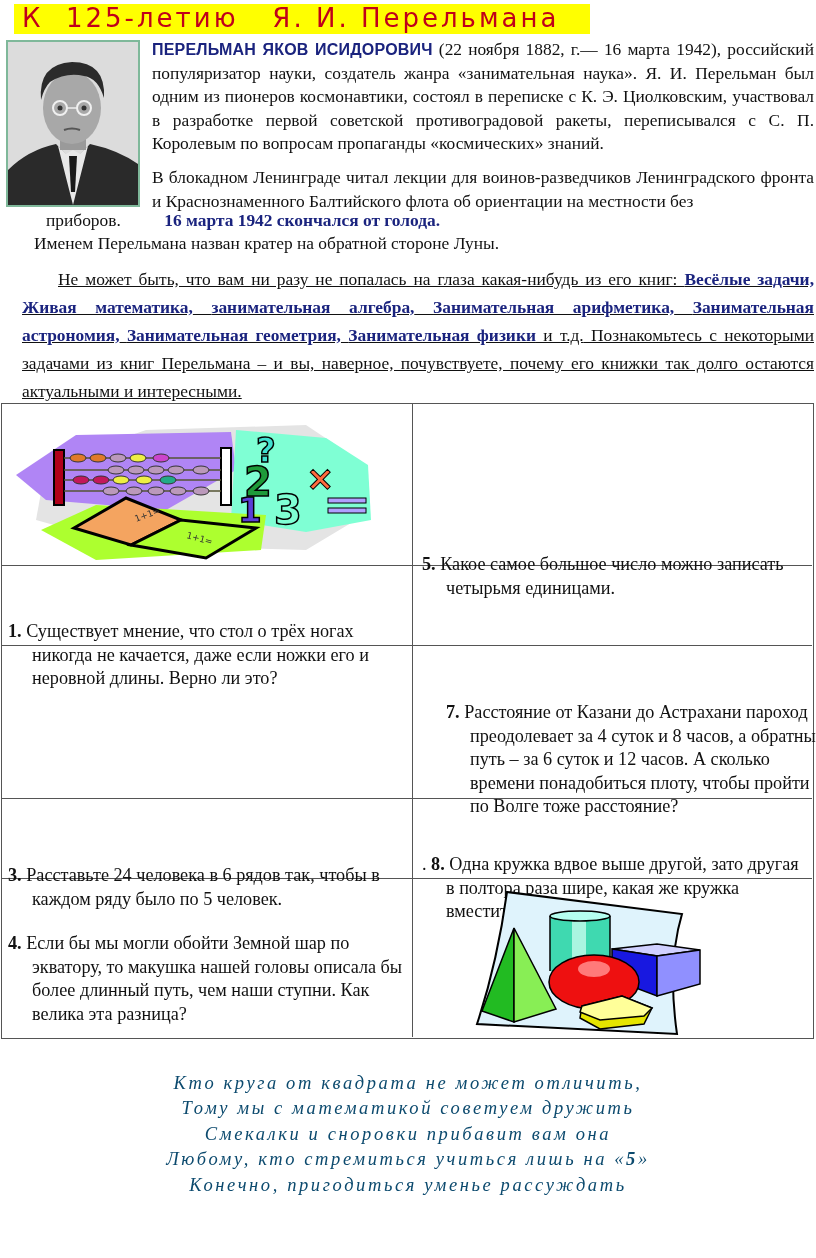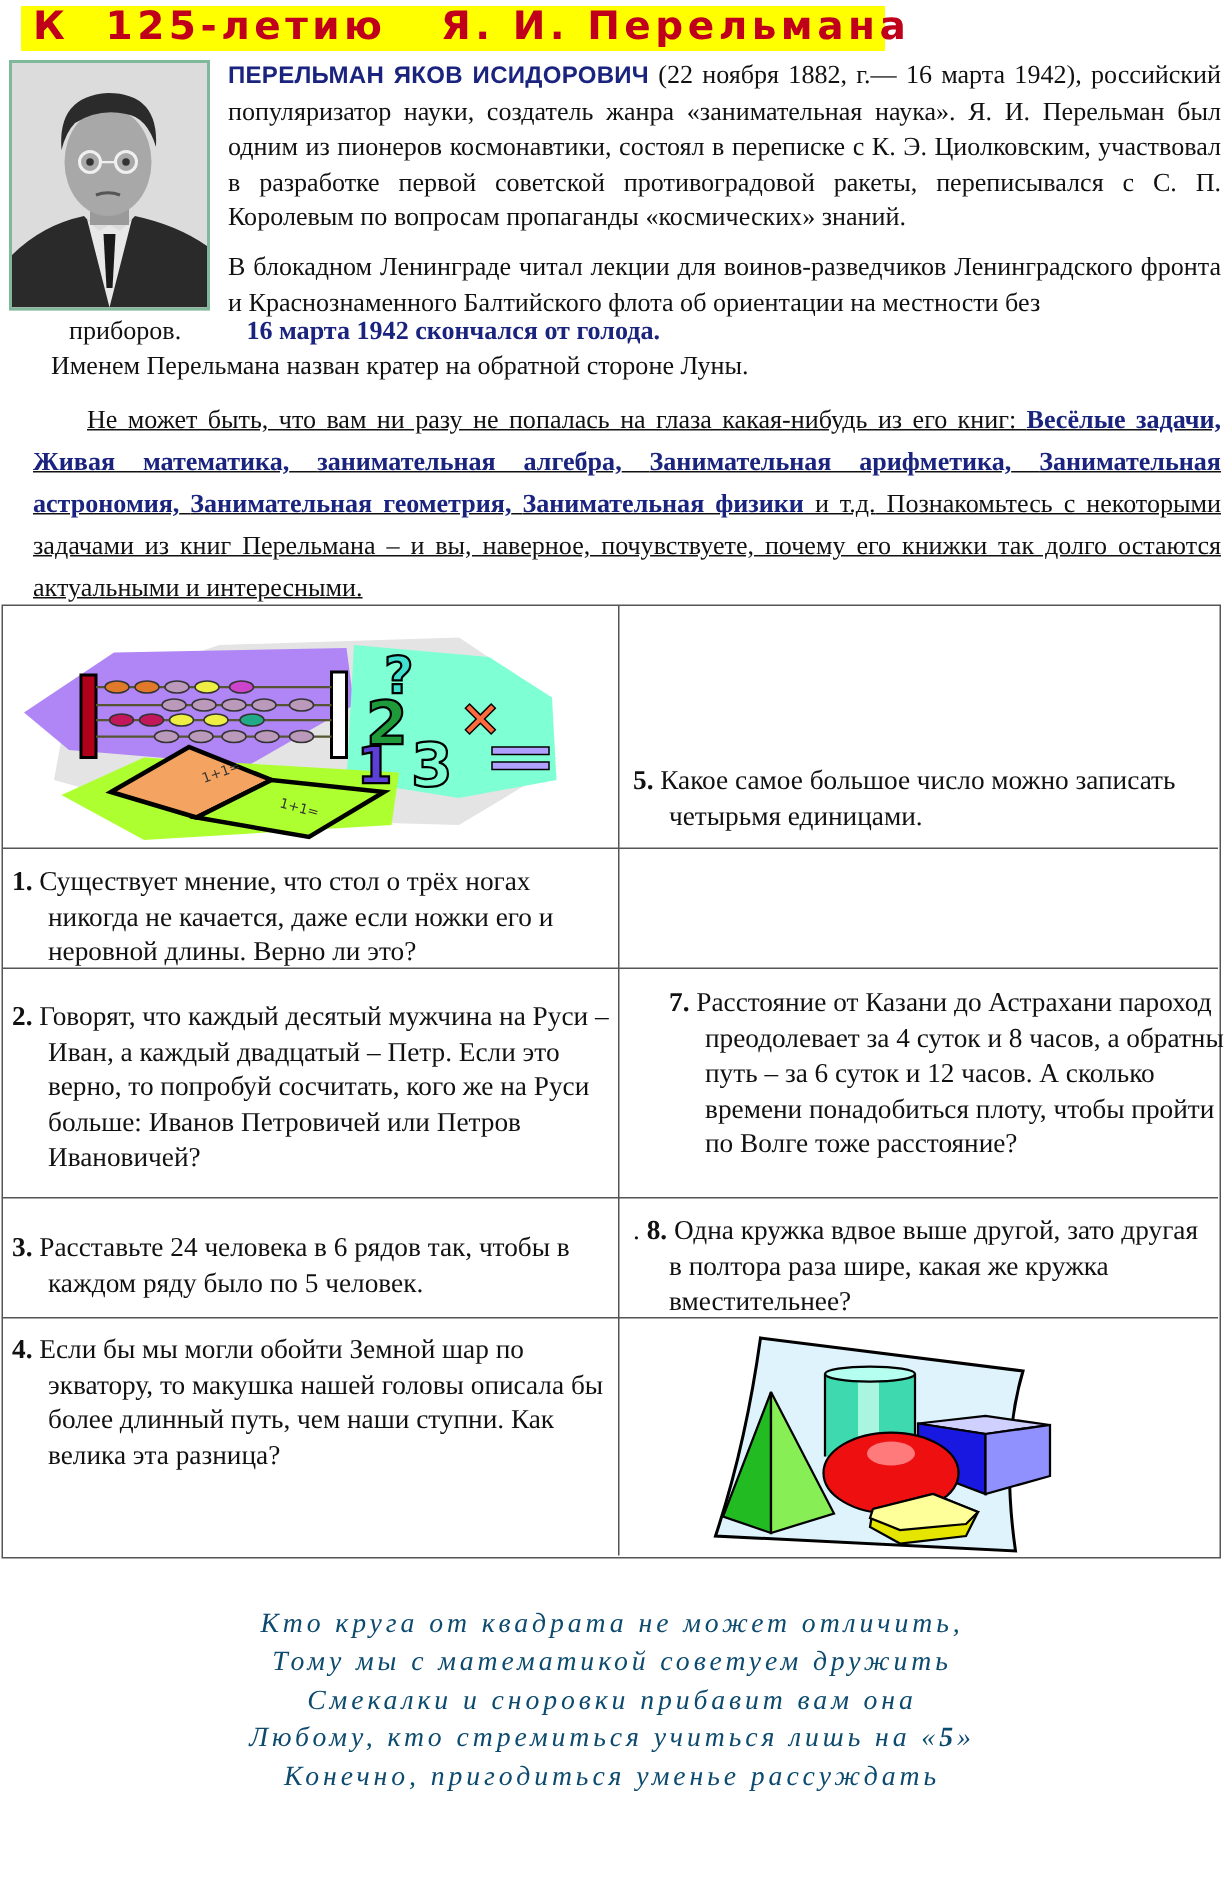--- a/index.html
+++ b/index.html
@@ -5,21 +5,21 @@
   * { box-sizing: border-box; margin: 0; padding: 0; }
   html, body { width: 816px; height: 1258px; background: #ffffff; overflow: hidden; }
   body { position: relative; font-family: "Liberation Serif", serif; color: #111; }
 
   .title-bar {
     position: absolute; left: 14px; top: 4px; width: 576px; height: 30px;
     background: #ffff00;
   }
   .title-text {
     position: absolute; left: 22px; top: 2px;
-    font-family: "DejaVu Sans", sans-serif; font-weight: bold;
+    font-family: "DejaVu Sans", sans-serif; font-weight: normal;
     font-size: 26px; letter-spacing: 3px; color: #c0001a; white-space: pre;
     line-height: 32px;
   }
 
   .portrait {
     position: absolute; left: 6px; top: 40px; width: 134px; height: 167px;
     border: 2px solid #7fb89a; background: #d9d9d9; overflow: hidden;
   }
 
   .bio {
@@ -52,21 +52,21 @@
   .tasks {
     position: absolute; left: 1px; top: 403px; width: 813px; height: 636px;
     border: 1.5px solid #555;
   }
   .cell {
     position: absolute; font-size: 18.2px; line-height: 23.5px;
   }
   .hline { position: absolute; height: 0; border-top: 1.5px solid #555; }
   .vline { position: absolute; width: 0; border-left: 1.5px solid #555; }
   .num { font-weight: bold; }
-  .cell p { padding-left: 24px; text-indent: -24px; }
+  .cell p { padding-left: 24px; text-indent: -24px; margin-top: 44px; }
 
   .poem {
     position: absolute; left: 0; top: 1071px; width: 816px;
     text-align: center; font-style: italic; color: #0c4a6e;
     font-size: 18.5px; line-height: 25.4px; letter-spacing: 2.6px;
     font-family: "Liberation Serif", serif;
   }
   .poem .five { font-weight: bold; }
 </style>
 </head>
@@ -179,23 +179,20 @@
 
   <div class="cell" style="left:420px; top:105px; width:385px;">
     <p><span class="num">5.</span><span> Какое самое большое число можно записать  четырьмя единицами.</span></p>
   </div>
 
   <div class="cell" style="left:6px; top:172px; width:400px;">
     <p><span class="num">1.</span><span> Существует мнение, что стол о трёх ногах никогда не качается, даже если ножки его и неровной длины. Верно ли это?</span></p>
   </div>
 
 
-  <div class="cell" style="left:6px; top:262px; width:400px;">
-    <p><span class="num">2.</span><span> Говорят, что каждый десятый мужчина на Руси – Иван, а каждый двадцатый – Петр. Если это верно, то попробуй сосчитать, кого же на Руси больше: Иванов Петровичей или Петров Ивановичей?</span></p>
-  </div>
 
   <div class="cell" style="left:444px; top:253px; width:380px;">
     <p><span class="num">7.</span><span> Расстояние от Казани до Астрахани пароход преодолевает за 4 суток и 8 часов, а обратный путь – за 6 суток и 12 часов. А сколько времени понадобиться плоту, чтобы пройти по Волге тоже расстояние?</span></p>
   </div>
 
   <div class="cell" style="left:6px; top:416px; width:400px;">
     <p><span class="num">3.</span><span> Расставьте 24 человека в 6 рядов так, чтобы в каждом ряду было по 5 человек.</span></p>
   </div>
 
   <div class="cell" style="left:420px; top:405px; width:380px;">

